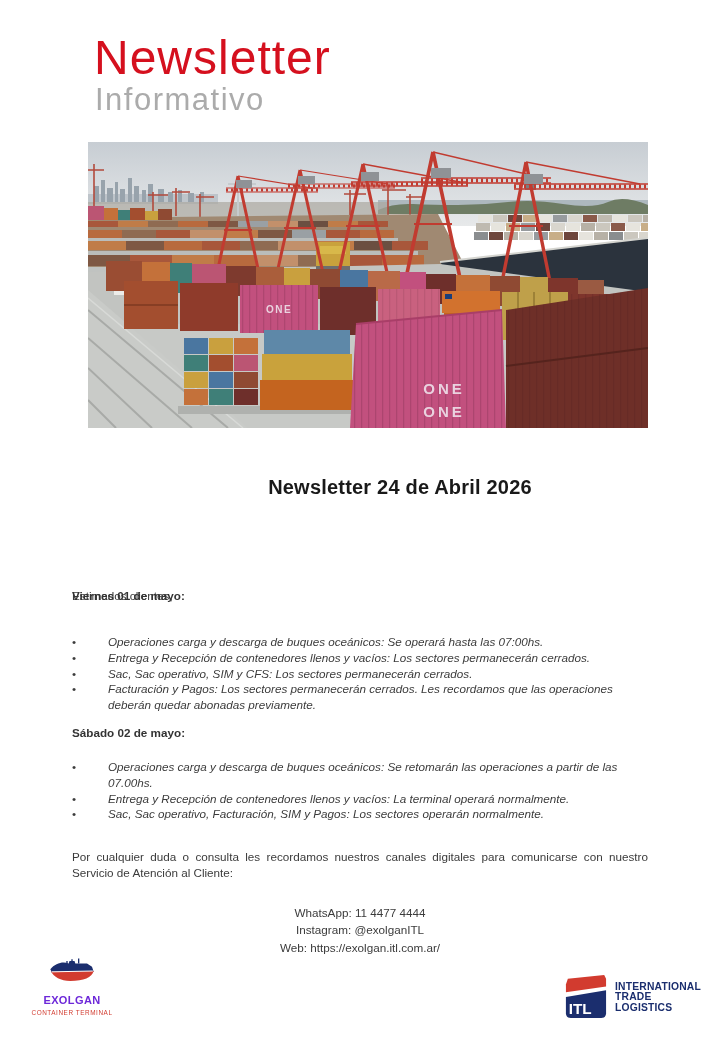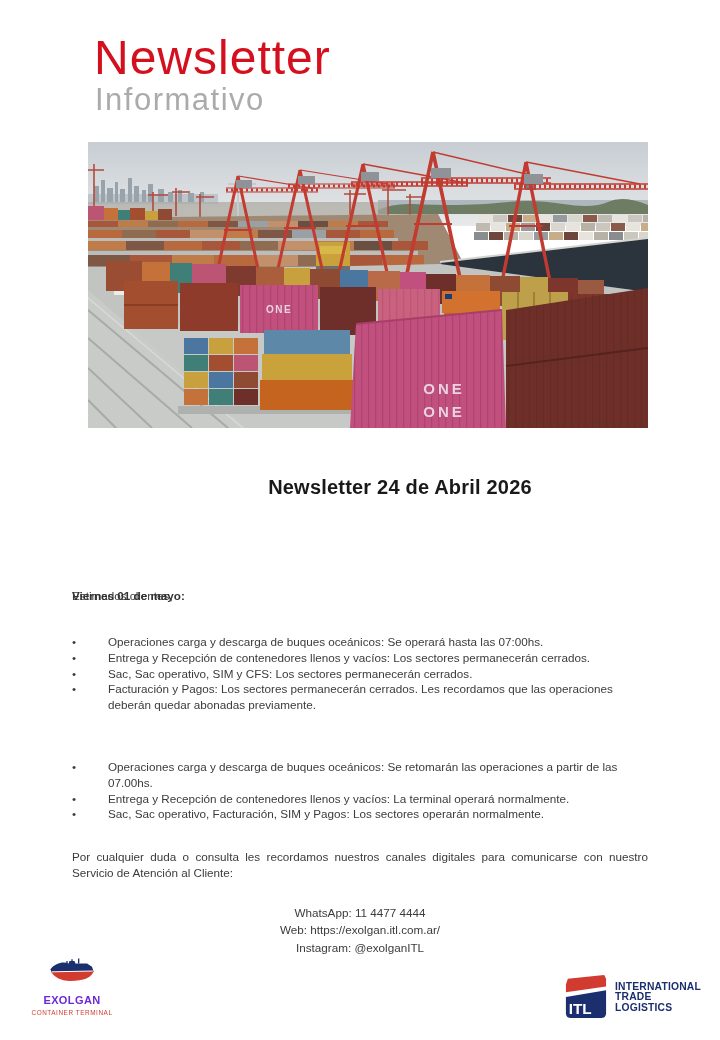--- a/index.html
+++ b/index.html
@@ -28,21 +28,21 @@
   .tblock{position:absolute;left:72px;width:576px;font-size:11.7px;line-height:16px;color:#3b3b3b;}
   .b-greeting{top:540px;margin-top:48px;}
   .b-intro{top:577px;}
   .b-h1{top:588px;font-weight:700;color:#333;}
   .b-h2{top:725px;font-weight:700;color:#333;}
   .list{position:absolute;left:72px;width:576px;}
   .l-viernes{top:634px;}
   .l-sabado{top:759px;}
   .li{display:flex;font-size:11.7px;line-height:15.8px;color:#3b3b3b;}
   .li .dot{width:36px;flex:0 0 36px;}
-  .li .li-text{width:540px;max-width:540px;}
+  .li .li-text{width:540px;max-width:540px;font-style:italic;}
   .b-closing{top:849px;text-align:justify;line-height:15.6px;}
   .contacts{position:absolute;left:72px;top:904px;width:576px;text-align:center;
     font-size:11.7px;line-height:17.3px;color:#3b3b3b;}
   
   .exolgan{position:absolute;left:28px;top:956px;width:88px;text-align:center;}
   .exolgan .ship{width:50px;height:30px;margin:0 auto;}
   .exolgan .name{font-size:11px;font-weight:700;color:#6d28d9;letter-spacing:.4px;line-height:16px;margin-top:6px;}
   .exolgan .tag{font-size:6.4px;font-weight:400;color:#d23b2f;letter-spacing:.55px;line-height:9px;}
   .itl{position:absolute;left:564px;top:974px;display:flex;align-items:center;}
   .itl .mark{width:44px;height:47px;flex:0 0 44px;}
@@ -348,41 +348,42 @@
     <div class="li">
         <span class="dot">•</span>
         <span class="li-text">Sac, Sac operativo, SIM y CFS: Los sectores permanecerán cerrados.</span>
       </div>
     <div class="li">
         <span class="dot">•</span>
         <span class="li-text">Facturación y Pagos: Los sectores permanecerán cerrados. Les recordamos que las operaciones deberán quedar abonadas previamente.</span>
       </div>
   </div>
 
+  <div class="tblock b-h2">Sábado 02 de mayo:</div>
   <div class="list l-sabado">
     <div class="li">
         <span class="dot">•</span>
         <span class="li-text">Operaciones carga y descarga de buques oceánicos: Se retomarán las operaciones a partir de las 07.00hs.</span>
       </div>
     <div class="li">
         <span class="dot">•</span>
         <span class="li-text">Entrega y Recepción de contenedores llenos y vacíos: La terminal operará normalmente.</span>
       </div>
     <div class="li">
         <span class="dot">•</span>
         <span class="li-text">Sac, Sac operativo, Facturación, SIM y Pagos: Los sectores operarán normalmente.</span>
       </div>
   </div>
 
   <div class="tblock b-closing">Por cualquier duda o consulta les recordamos nuestros canales digitales para comunicarse con nuestro Servicio de Atención al Cliente:</div>
 
   <div class="contacts">
     <div>WhatsApp: 11 4477 4444</div>
+    <div>Instagram: @exolganITL</div>
     <div>Web: https://exolgan.itl.com.ar/</div>
-    <div>Instagram: @exolganITL</div>
   </div>
 
   <div class="exolgan">
     <div class="ship">
       <svg viewBox="0 0 60 36">
         <path d="M30,4 L30,10 M38,3 L38,9 M24,6 L24,11" stroke="#1b2e6e" stroke-width="1.6" fill="none"></path>
         <path d="M4,16 C10,8 20,6 26,9 L27,6 L33,6 L34,9 L48,9 L54,13 L56,19 L6,20 Z" fill="#1b2e6e"></path>
         <path d="M5,19 L56,18 C54,26 44,30 28,30 C16,30 8,25 5,19 Z" fill="#d23b2f"></path>
         <line x1="6" y1="19" x2="55" y2="18" stroke="#ffffff" stroke-width="1.2"></line>
       </svg>

